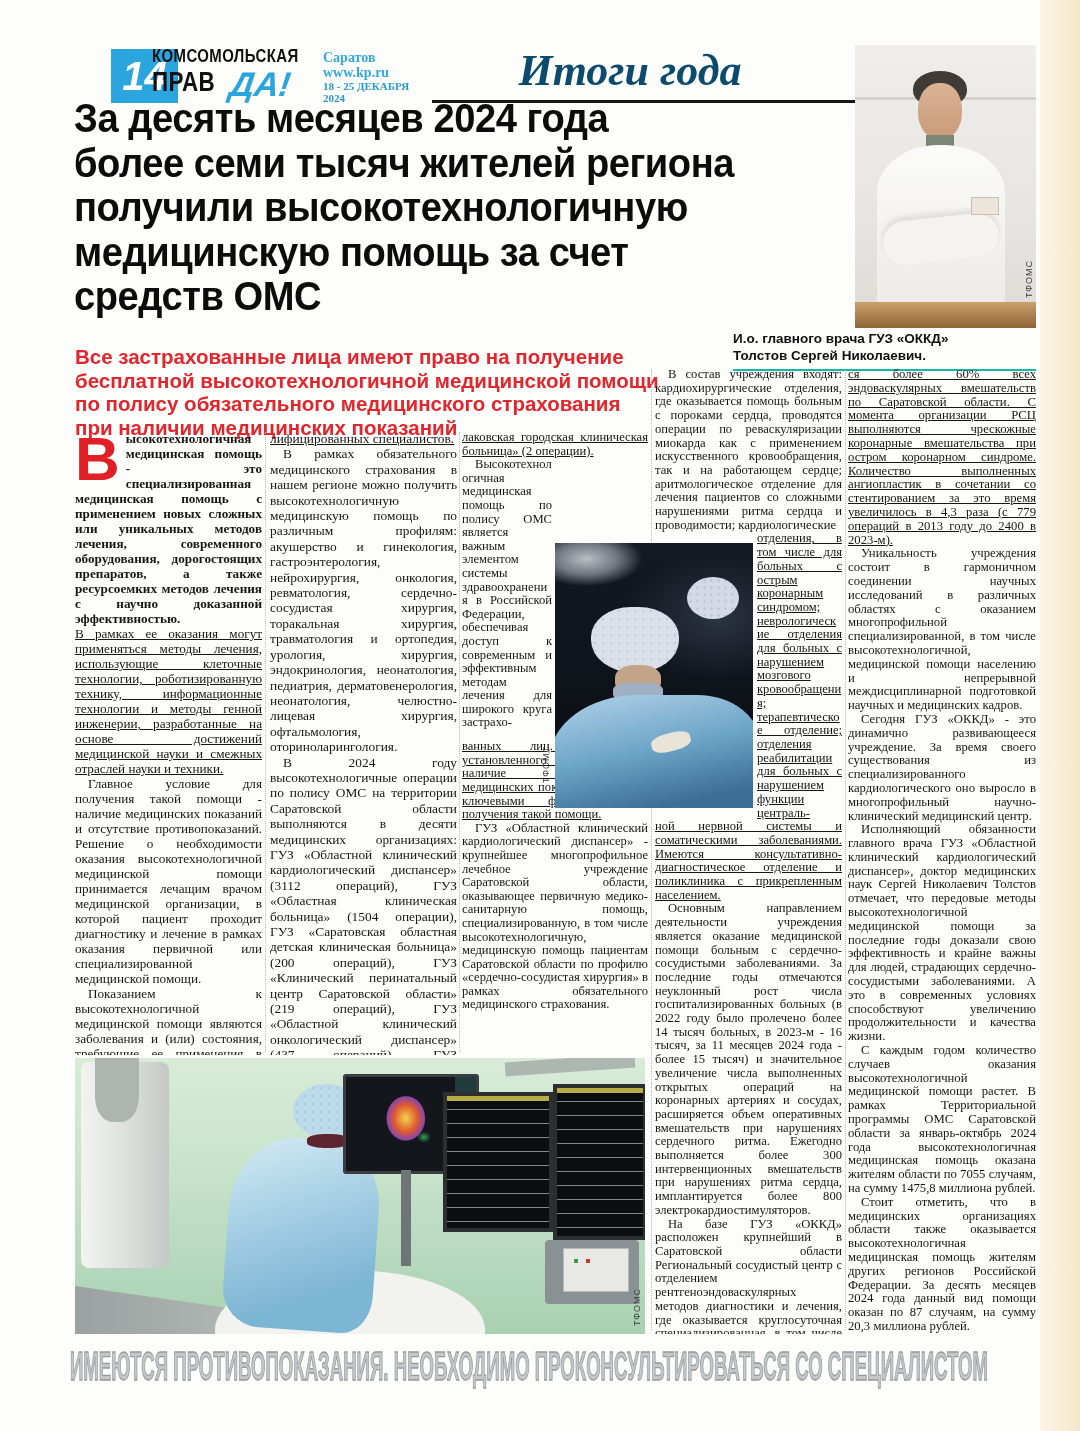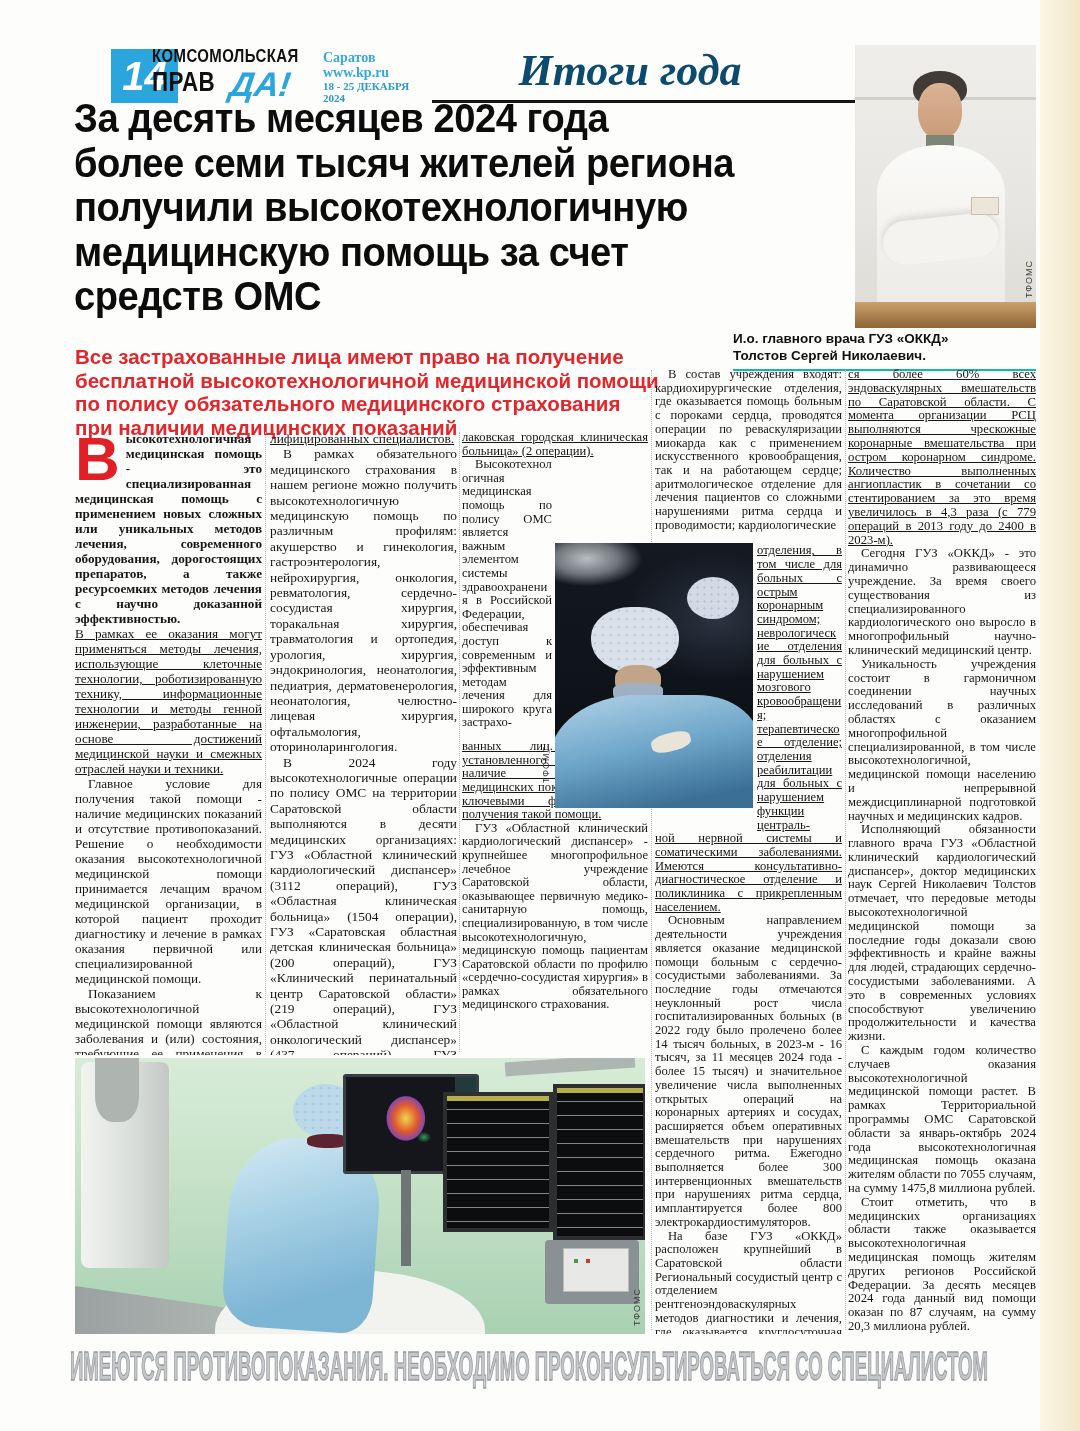--- a/index.html
+++ b/index.html
@@ -36,21 +36,21 @@
   .col p.noind{text-indent:0;text-decoration:underline;}
   #col1{left:75px;top:431px;width:187px;height:624px;font-size:13.2px;line-height:15px;}
   #col2{left:270px;top:431px;width:187px;height:624px;font-size:13.4px;line-height:15.4px;}
   #col3{left:462px;top:431px;width:186px;height:624px;font-size:12.6px;line-height:13.6px;}
   #col4{left:655px;top:368px;width:187px;height:966px;font-size:12.6px;line-height:13.7px;}
   #col5{left:848px;top:368px;width:188px;height:966px;font-size:12.7px;line-height:13.8px;}
   .lead{font-weight:700;text-indent:0 !important;}
   .dropcap{float:left;color:#e01f26;font:800 62px/50px "Liberation Sans",sans-serif;
            margin:3px 6px 0 0;}
   .narrow3{width:90px;min-height:282px;}
-  .narrow4{width:85px;min-height:274px;margin-left:auto;margin-top:12px;}
+  .narrow4{width:85px;min-height:274px;margin-left:auto;}
   .narrow3 p,.narrow4 p{overflow-wrap:anywhere;}
   .vsep{position:absolute;width:0;border-left:1px dotted #bcbcbc;}
   
   .vcredit{position:absolute;writing-mode:vertical-rl;transform:rotate(180deg);
            font:9px "Liberation Sans",sans-serif;color:#3c3c3c;letter-spacing:1px;}
   .photo-portrait{left:855px;top:45px;width:181px;height:283px;overflow:hidden;
       background:linear-gradient(180deg,#efeeeb 0%,#e8e6e2 55%,#dddbd6 100%);}
   .pt-seam{left:0;top:52px;width:181px;height:3px;background:#d2d0cb;}
   .pt-hair{left:58px;top:26px;width:54px;height:36px;background:#403b36;border-radius:50% 50% 45% 45%;}
   .pt-face{left:63px;top:38px;width:44px;height:56px;background:linear-gradient(#dab394,#c99a78);border-radius:46%;}
@@ -197,22 +197,22 @@
     <div class="narrow4">
       <p class="noind">отделения, в том числе для больных с острым коронарным синдромом; неврологические отделения для больных с нарушением мозгового кровообращения; терапевтическое отделение; отделения реабилитации для больных с нарушением функции централь-</p>
     </div>
     <p class="noind">ной нервной системы и соматическими заболеваниями. Имеются консультативно-диагностическое отделение и поликлиника с прикрепленным населением.</p>
     <p>Основным направлением деятельности учреждения является оказание медицинской помощи больным с сердечно-сосудистыми заболеваниями. За последние годы отмечаются неуклонный рост числа госпитализированных больных (в 2022 году было пролечено более 14 тысяч больных, в 2023-м - 16 тысяч, за 11 месяцев 2024 года - более 15 тысяч) и значительное увеличение числа выполненных открытых операций на коронарных артериях и сосудах, расширяется объем оперативных вмешательств при нарушениях сердечного ритма. Ежегодно выполняется более 300 интервенционных вмешательств при нарушениях ритма сердца, имплантируется более 800 электрокардиостимуляторов.</p>
     <p>На базе ГУЗ «ОККД» расположен крупнейший в Саратовской области Региональный сосудистый центр с отделением рентгеноэндоваскулярных методов диагностики и лечения, где оказывается круглосуточная специализированная, в том числе высокотехнологичная, медицинская помощь больным с острым коронарным синдромом и выполняет-</p>
   </div>
 
   <div class="col" id="col5">
     <p class="noind">ся более 60% всех эндоваскулярных вмешательств по Саратовской области. С момента организации РСЦ выполняются чрескожные коронарные вмешательства при остром коронарном синдроме. Количество выполненных ангиопластик в сочетании со стентированием за это время увеличилось в 4,3 раза (с 779 операций в 2013 году до 2400 в 2023-м).</p>
+    <p>Уникальность учреждения состоит в гармоничном соединении научных исследований в различных областях с оказанием многопрофильной специализированной, в том числе высокотехнологичной, медицинской помощи населению и непрерывной междисциплинарной подготовкой научных и медицинских кадров.</p>
     <p>Сегодня ГУЗ «ОККД» - это динамично развивающееся учреждение. За время своего существования из специализированного кардиологического оно выросло в многопрофильный научно-клинический медицинский центр.</p>
-    <p>Уникальность учреждения состоит в гармоничном соединении научных исследований в различных областях с оказанием многопрофильной специализированной, в том числе высокотехнологичной, медицинской помощи населению и непрерывной междисциплинарной подготовкой научных и медицинских кадров.</p>
     <p>Исполняющий обязанности главного врача ГУЗ «Областной клинический кардиологический диспансер», доктор медицинских наук Сергей Николаевич Толстов отмечает, что передовые методы высокотехнологичной медицинской помощи за последние годы доказали свою эффективность и крайне важны для людей, страдающих сердечно-сосудистыми заболеваниями. А это в современных условиях способствуют увеличению продолжительности и качества жизни.</p>
     <p>С каждым годом количество случаев оказания высокотехнологичной медицинской помощи растет. В рамках Территориальной программы ОМС Саратовской области за январь-октябрь 2024 года высокотехнологичная медицинская помощь оказана жителям области по 7055 случаям, на сумму 1475,8 миллиона рублей.</p>
     <p>Стоит отметить, что в медицинских организациях области также оказывается высокотехнологичная медицинская помощь жителям других регионов Российской Федерации. За десять месяцев 2024 года данный вид помощи оказан по 87 случаям, на сумму 20,3 миллиона рублей.</p>
     <p>Всего в текущем году на оказание высокотехнологичной медицинской помощи жителям региона за счет средств обязательного медицинского страхования будет направлено 1,7 миллиарда рублей.</p>
   </div>
 
   <div class="abs photo-surgery">
     <div class="abs sg-cap1"></div>
     <div class="abs sg-face1"></div>
     <div class="abs sg-mask1"></div>

